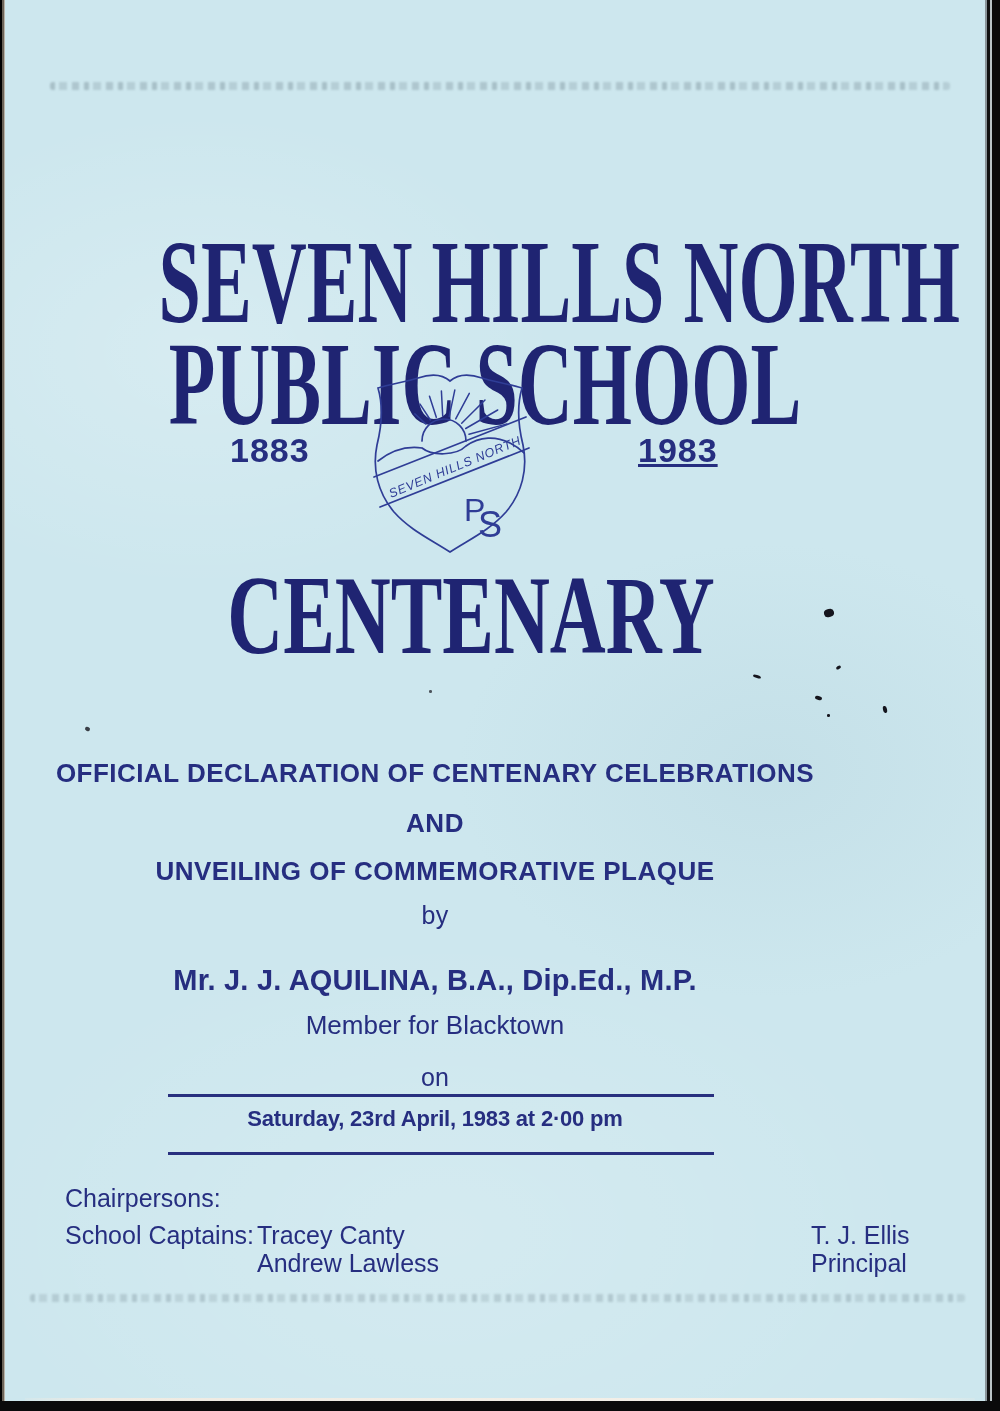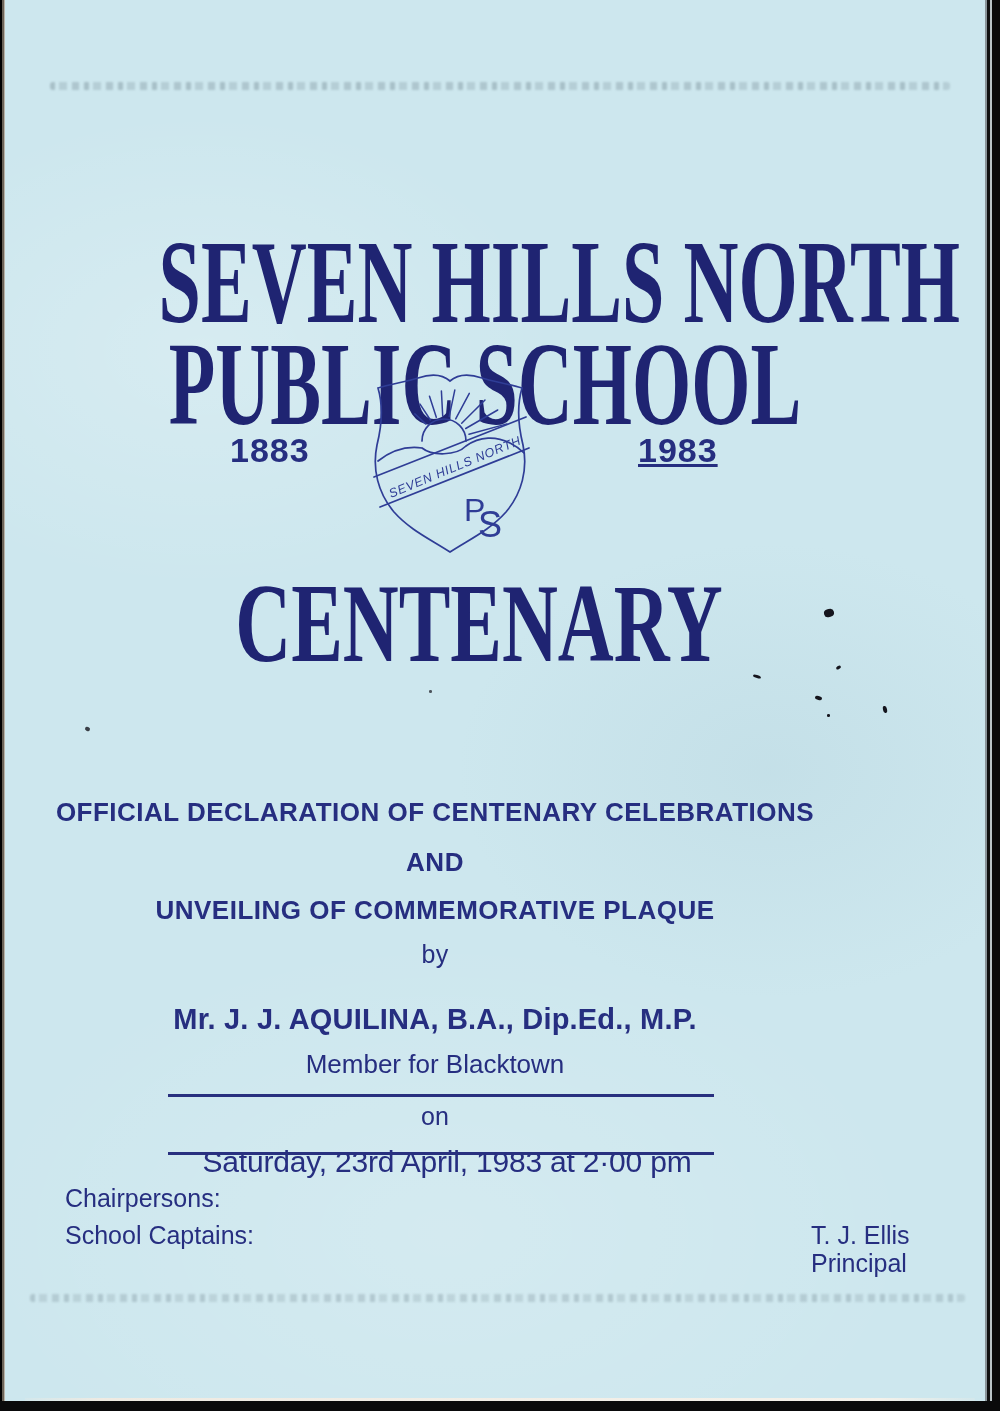--- a/index.html
+++ b/index.html
@@ -33,21 +33,21 @@
     background-image:repeating-linear-gradient(90deg,
       rgba(92,112,122,.60) 0 5px, transparent 5px 9px,
       rgba(92,112,122,.38) 9px 17px, transparent 17px 22px,
       rgba(92,112,122,.50) 22px 29px, transparent 29px 34px);
     filter:blur(1.1px);opacity:.55;
   }
   .bleed-top{left:45px;top:82px;width:900px;}
   .bleed-bottom{left:25px;top:1294px;width:935px;opacity:.45;}
 
   
-  .col{position:absolute;left:0;width:860px;text-align:center;white-space:nowrap;margin-top:39px;}
+  .col{position:absolute;left:0;width:860px;text-align:center;white-space:nowrap;}
   .colwide{position:absolute;left:0;width:960px;text-align:center;white-space:nowrap;}
   .colc{position:absolute;left:0;width:924px;text-align:center;white-space:nowrap;}
 
   .ink-serif{color:#1f2472;font-family:"Liberation Serif",serif;font-weight:bold;}
   .ink-sans{color:#262e80;}
 
   .title{top:156px;font-size:112px;line-height:102px;letter-spacing:0px;}
   .title .tline{display:block;transform:scale(0.68,1.06);transform-origin:50% 50%;}
 
   .year{position:absolute;font-size:34px;font-weight:bold;color:#262e80;letter-spacing:1px;}
@@ -64,21 +64,21 @@
   .ev1{top:758px;}
   .ev2{top:808px;}
   .ev3{top:856px;}
   .ev4{top:901px;font-size:25px;}
   .speaker-name{top:964px;font-size:29px;font-weight:bold;letter-spacing:.2px;}
   .speaker-title{top:1010px;font-size:26px;font-weight:normal;}
   .on-line{top:1063px;font-size:25px;font-weight:normal;}
   .rule{position:absolute;left:163px;width:546px;height:3px;background:#28307f;}
   .rule1{top:1094px;}
   .rule2{top:1152px;}
-  .date-line{top:1106px;font-size:30px;font-weight:normal;letter-spacing:-.2px;padding-left:12px;}
+  .date-line{top:1106px;font-size:22px;font-weight:bold;letter-spacing:-.2px;}
 
   .footer-text{position:absolute;font-size:25px;color:#262e80;white-space:nowrap;}
   .chairpersons{left:60px;top:1184px;}
   .captains-label{left:60px;top:1221px;}
   .captain-names{left:252px;top:1221px;line-height:28px;}
   .principal-block{left:806px;top:1221px;width:122px;line-height:28px;}
 
   
   .speck{position:absolute;background:#15151d;border-radius:45%;}
   .sp1{left:819px;top:609px;width:10px;height:8px;transform:rotate(-15deg);}
@@ -124,39 +124,43 @@
         </g>
         <path d="M12,90 C26,79 42,75 56,77 M56,77 C66,85 90,85 100,75 M100,75 C114,65 130,65 144,72 C150,75 155,79 158,82"></path>
         <line x1="8" y1="106" x2="160" y2="46"></line>
         <line x1="14" y1="136" x2="163" y2="77"></line>
       </g>
       <text x="25" y="127" transform="rotate(-22.5 25 127)" font-family="Liberation Sans, sans-serif" font-style="italic" font-size="12.5" letter-spacing="0.8" fill="#2f3d96">SEVEN HILLS NORTH</text>
       <text x="98" y="150" font-family="Liberation Sans, sans-serif" font-size="32" fill="#2f3d96">P</text>
       <text x="112" y="166" font-family="Liberation Sans, sans-serif" font-size="36" fill="#2f3d96">S</text>
     </svg>
 
-    <h2 class="colc centenary ink-serif" style="margin:12px;text-align:center;">
+    <h2 class="colc centenary ink-serif" style="margin:4px;text-align:center;">
       <span class="tline">CENTENARY</span>
     </h2>
 
     <div class="col event-line ink-sans ev1">OFFICIAL DECLARATION OF CENTENARY CELEBRATIONS</div>
     <div class="col event-line ink-sans ev3">UNVEILING OF COMMEMORATIVE PLAQUE</div>
     <div class="col event-line ink-sans ev2">AND</div>
     <div class="col event-line plain ink-sans ev4">by</div>
 
     <div class="col ink-sans speaker-name">Mr. J. J. AQUILINA, B.A., Dip.Ed., M.P.</div>
     <div class="col ink-sans on-line">on</div>
     <div class="col ink-sans speaker-title">Member for Blacktown</div>
 
     <div class="rule rule1"></div>
     <div class="col ink-sans date-line">Saturday, 23rd April, 1983 at 2·00 pm</div>
     <div class="rule rule2"></div>
 
     <div class="footer-text chairpersons">Chairpersons:</div>
     <div class="footer-text captains-label">School Captains:</div>
+    <div class="footer-text captain-names">
+      <div>Tracey Canty</div>
+      <div>Andrew Lawless</div>
+    </div>
     <div class="footer-text principal-block">
       <div>T. J. Ellis</div>
       <div>Principal</div>
     </div>
 
     <div class="bleed bleed-bottom"></div>
 
     <div class="speck sp1"></div>
     <div class="speck sp2"></div>
     <div class="speck sp3"></div>

